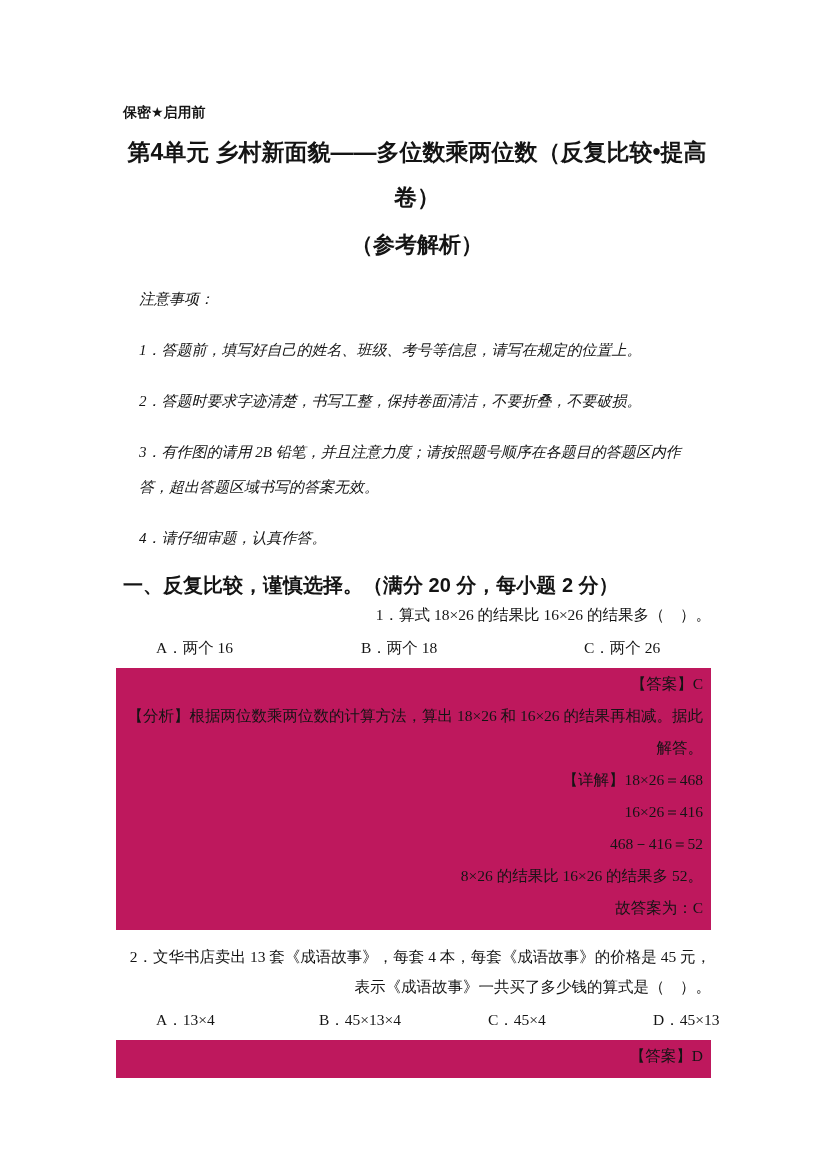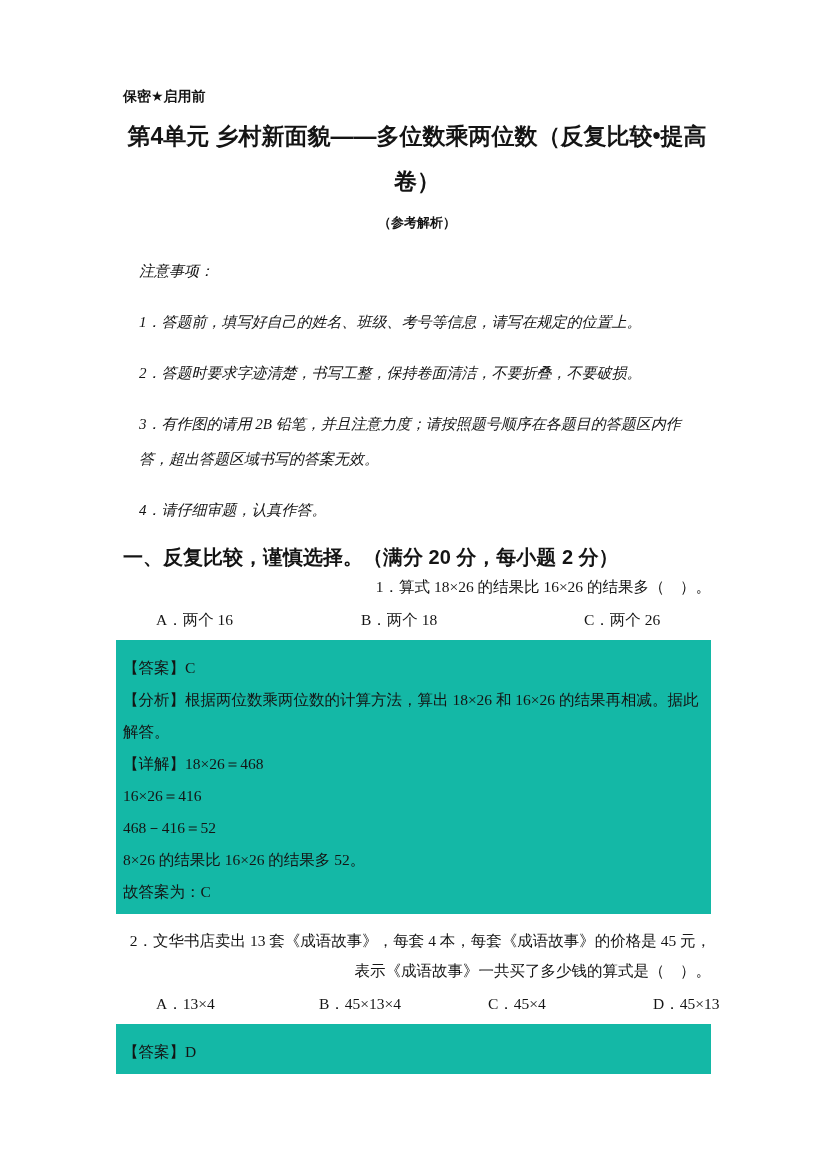--- a/index.html
+++ b/index.html
@@ -10,40 +10,40 @@
     height: 1169px;
     margin: 0 auto;
     background: #ffffff;
     color: #141414;
     font-family: "Liberation Serif", "DejaVu Serif", serif;
     overflow: hidden;
   }
   .content {
     position: absolute;
     left: 123px;
-    top: 88px;
+    top: 104px;
     width: 588px;
   }
   .secret {
     font-family: "Liberation Sans", "DejaVu Sans", sans-serif;
     font-size: 14px;
     font-weight: bold;
     margin: 0 0 4px 0;
   }
   .doc-title {
     font-family: "Liberation Sans", "DejaVu Sans", sans-serif;
     font-size: 23px;
     font-weight: bold;
     text-align: center;
     line-height: 45px;
     margin: 8px 0 0 0;
   }
   .doc-subtitle {
     font-family: "Liberation Sans", "DejaVu Sans", sans-serif;
-    font-size: 13px;
+    font-size: 22px;
     font-weight: bold;
     text-align: center;
     margin: 10px 0 0 0;
   }
   .notes {
     margin-top: 22px;
     font-size: 15px;
     font-style: italic;
     line-height: 35px;
   }
@@ -68,25 +68,26 @@
     padding-left: 9px;
     margin: 7px 0 9px 0;
   }
   .options-row .opt { flex: 0 0 auto; margin-left: 24px; }
   .q1-opts .opt:nth-child(1) { width: 181px; }
   .q1-opts .opt:nth-child(2) { width: 199px; }
   .q2-opts .opt:nth-child(1) { width: 139px; }
   .q2-opts .opt:nth-child(2) { width: 145px; }
   .q2-opts .opt:nth-child(3) { width: 141px; }
   .answer-block {
-    background: #14b8a6;
+    background: #be185d;
     margin: 0 0 12px -7px;
     width: 595px;
-    padding: 12px 8px 6px 7px;
+    padding: 0 8px 6px 7px;
     font-size: 15.5px;
+    text-align: right;
   }
   .answer-block p { margin: 0; line-height: 32px; }
   .q2-stem { margin-top: 4px; }
 </style>
 </head>
 <body>
 
 <div class="page">
   <div class="content">
 

